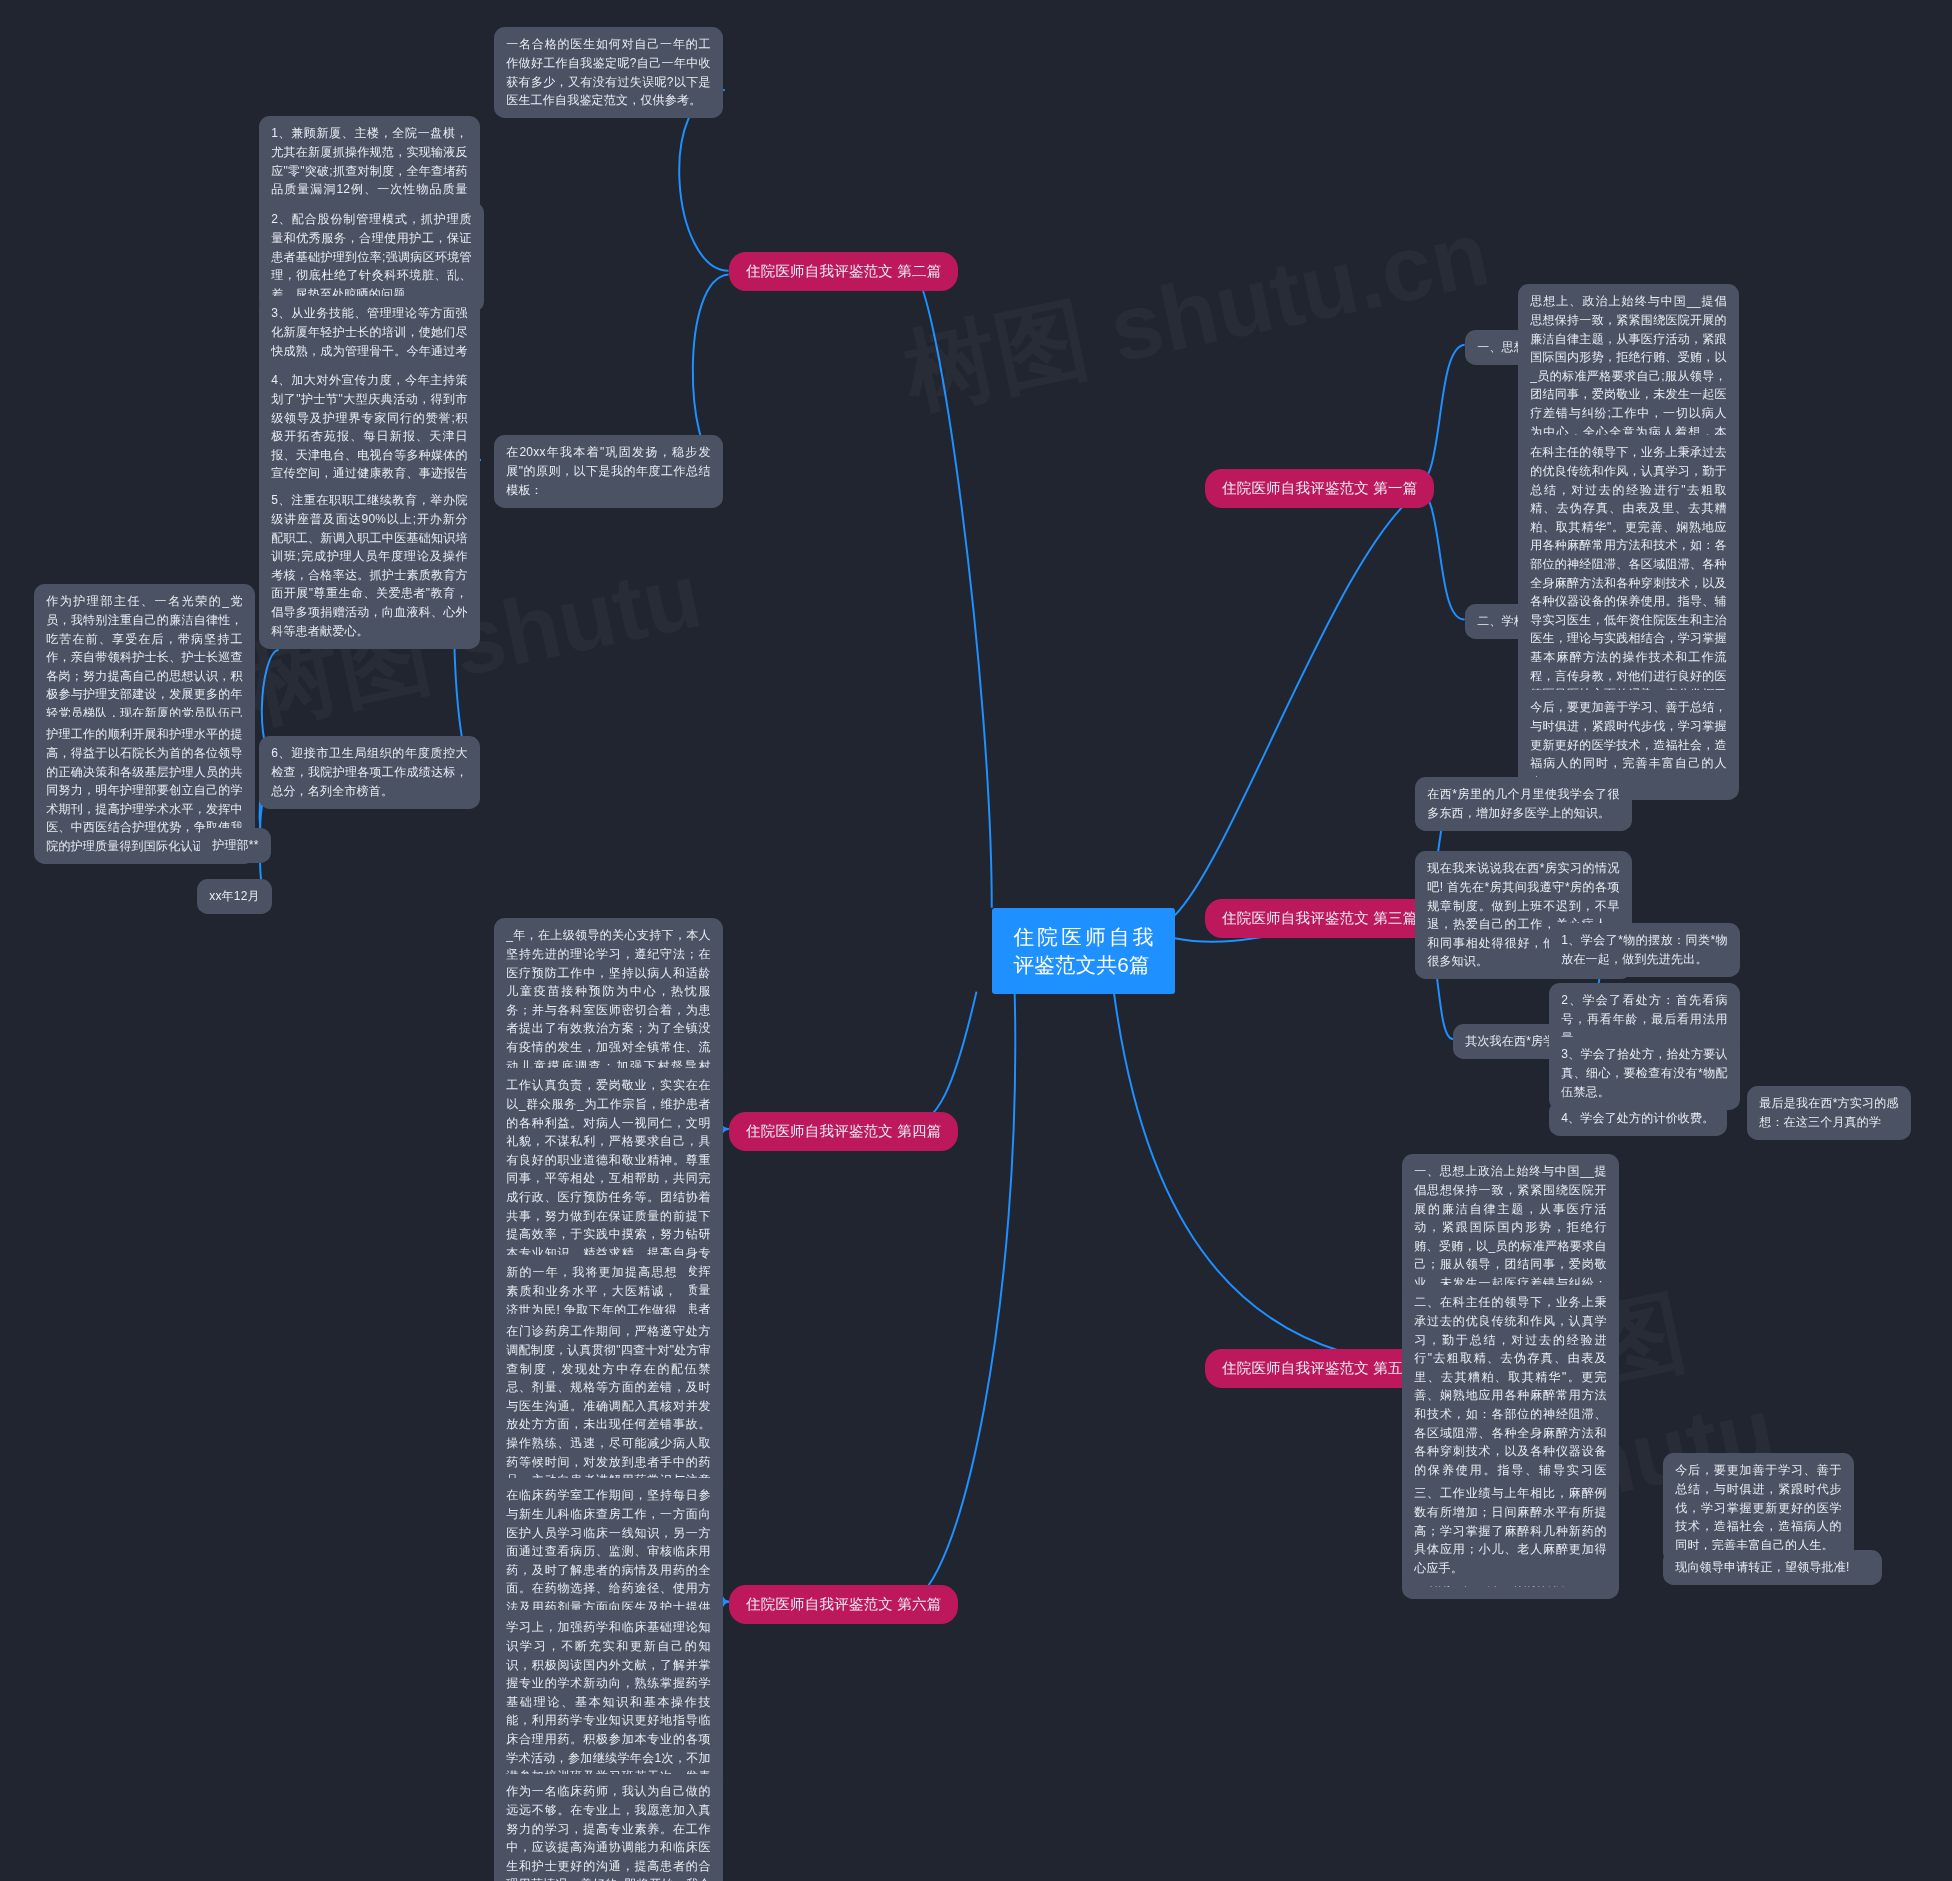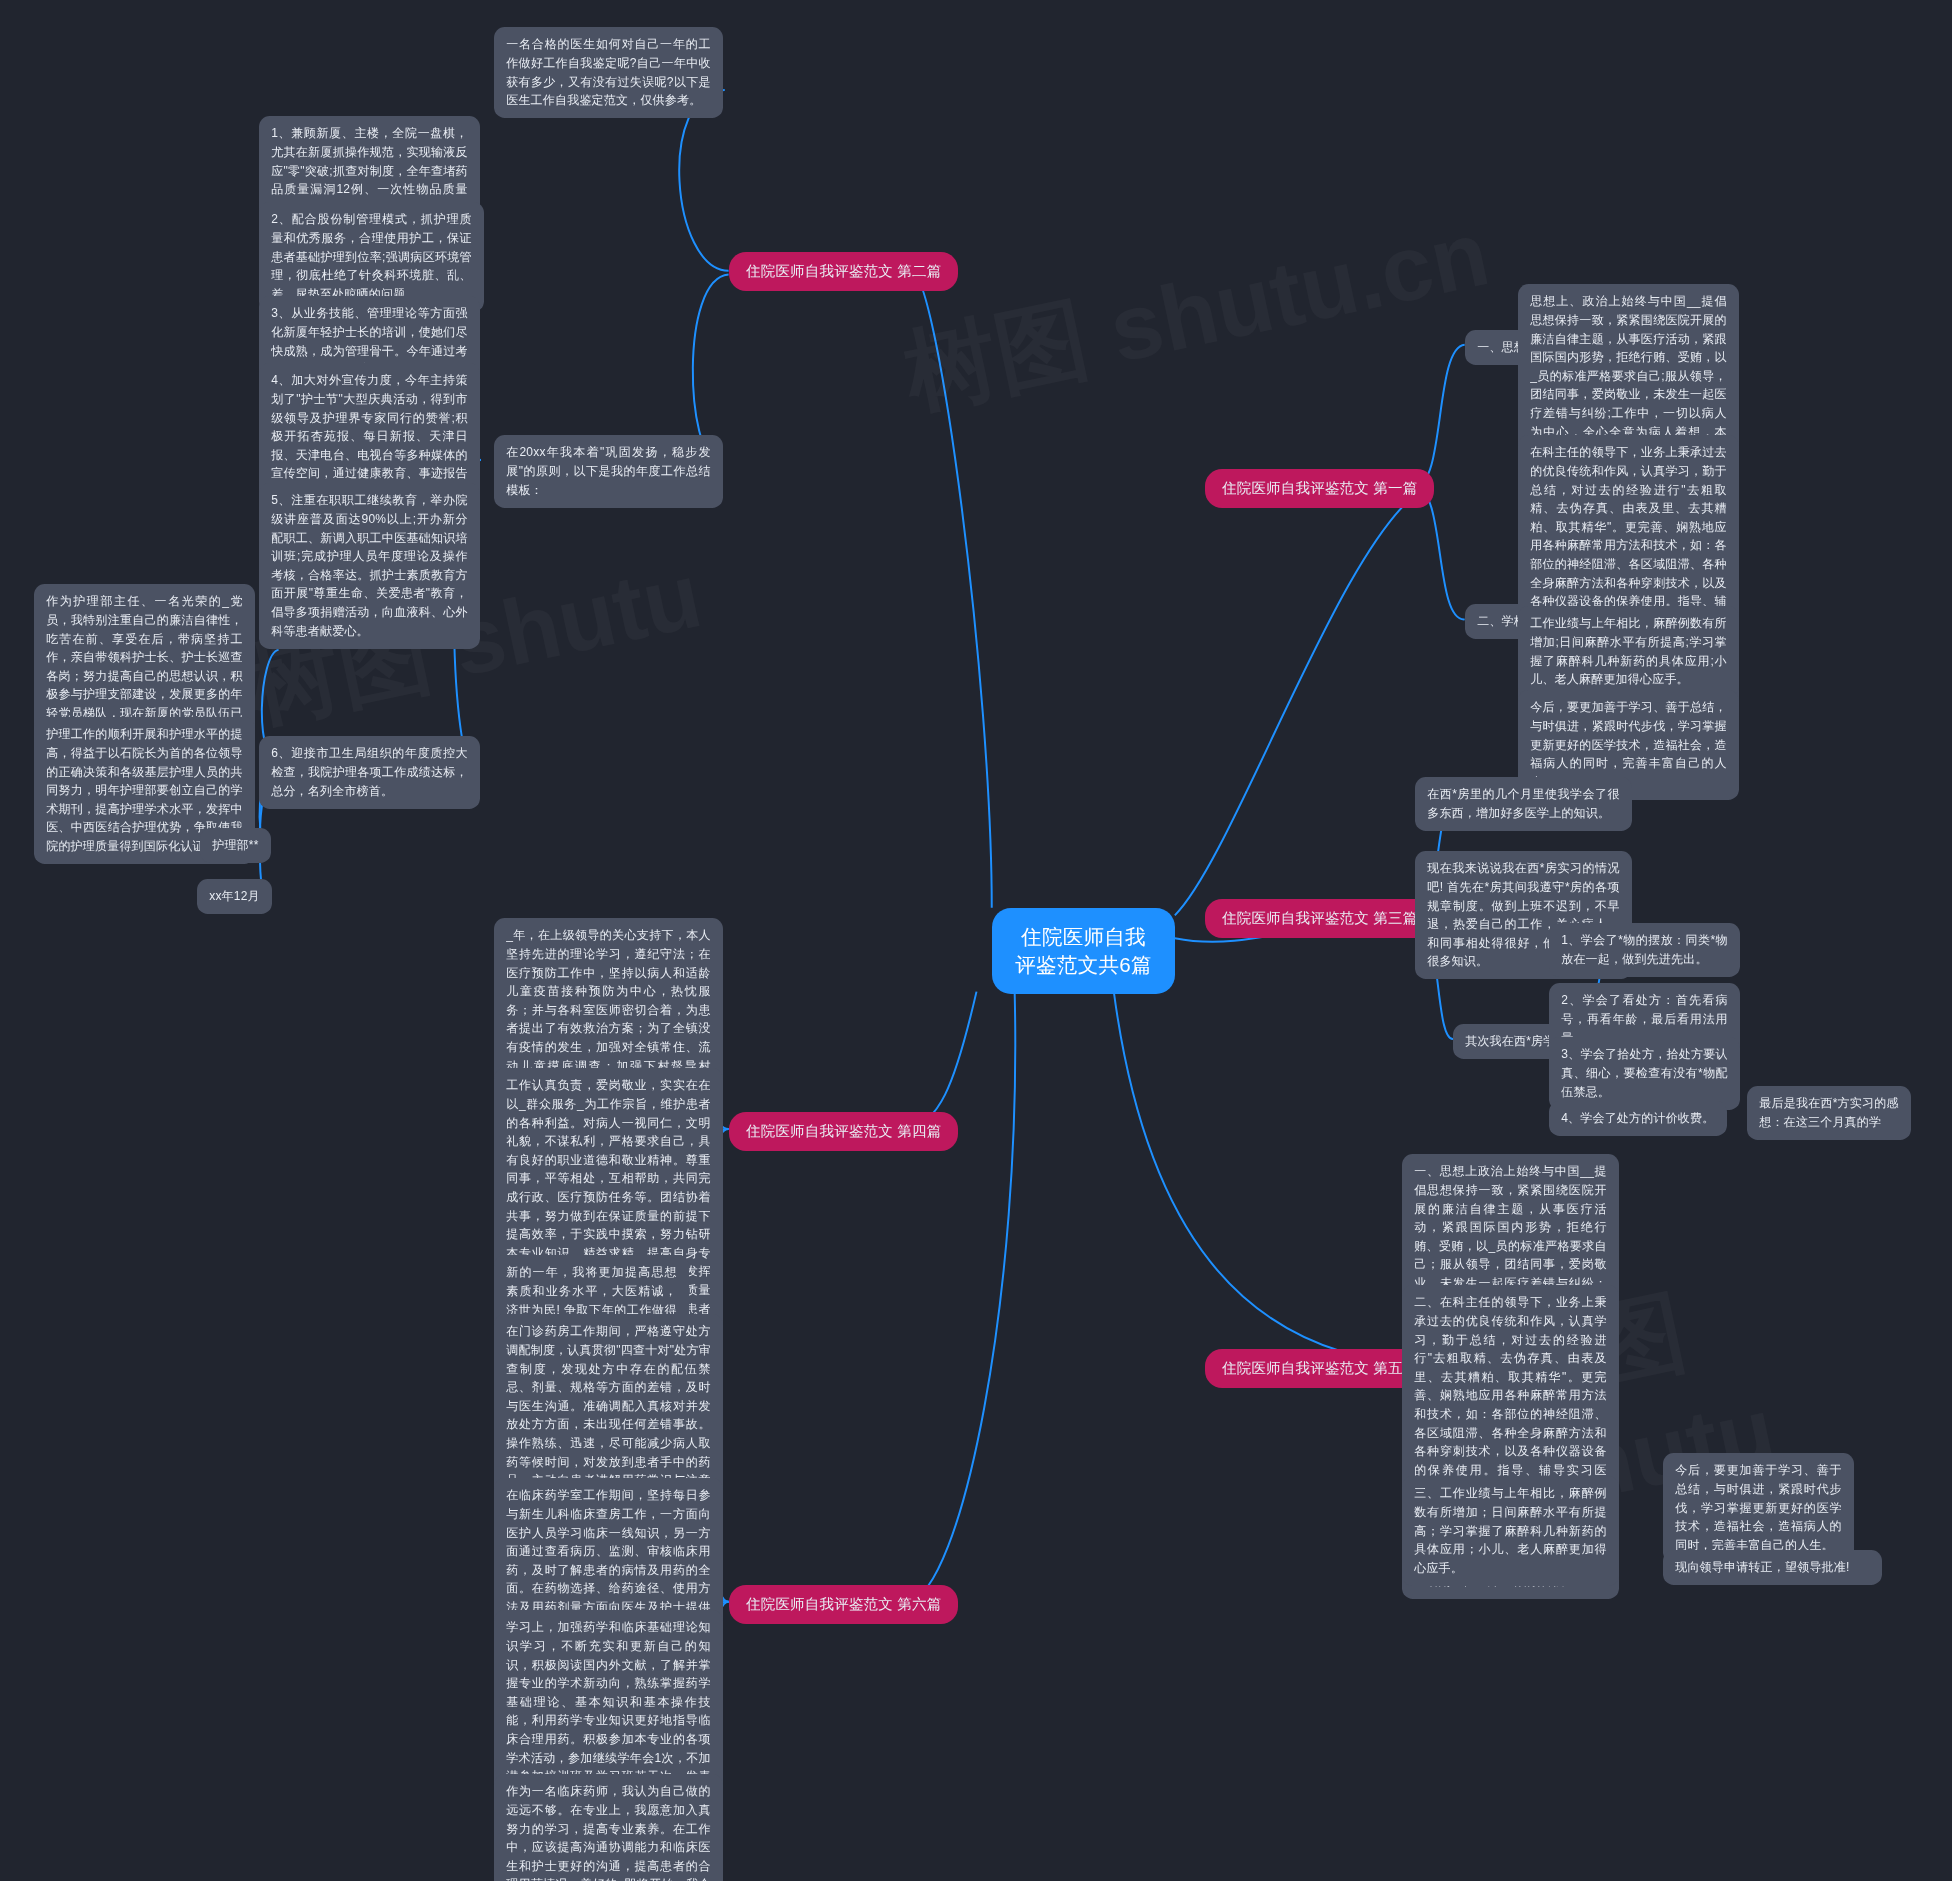--- a/index.html
+++ b/index.html
@@ -35,23 +35,22 @@
     padding: 10px 17px;
     border-radius: 17px;
     white-space: nowrap;
     line-height: 1.3;
   }
   .node.root {
     background: #1e90ff;
     color: #ffffff;
     font-size: 20.6px;
     padding: 15.3px 21.4px;
-    border-radius: 19px;
+    border-radius: 3px;
     line-height: 1.35;
-    text-align: center;
   }
   .node.small { white-space: nowrap; }
 
   .wm {
     position: absolute;
     color: rgba(255,255,255,0.035);
     font-size: 92px;
     font-weight: bold;
     pointer-events: none;
     user-select: none;
@@ -149,21 +148,20 @@
   <div class="node small" style="left:200px;top:828px;">护理部**</div>
   <div class="node small" style="left:197px;top:879px;">xx年12月</div>
 
   <div class="node branch" style="left:1205px;top:469px;">住院医师自我评鉴范文 第一篇</div>
 
   <div class="node small" style="left:1465px;top:330px;">一、思想政治方面</div>
   <div class="node small" style="left:1465px;top:604px;">二、学校工作方面</div>
 
   <div class="node" style="left:1518px;top:284px;width:221px;">思想上、政治上始终与中国__提倡思想保持一致，紧紧围绕医院开展的廉洁自律主题，从事医疗活动，紧跟国际国内形势，拒绝行贿、受贿，以_员的标准严格要求自己;服从领导，团结同事，爱岗敬业，未发生一起医疗差错与纠纷;工作中，一切以病人为中心，全心全意为病人着想，本着"节约、节省、环保、优效"的原则，选择简单的麻醉方法，做出最理想的麻醉效果。</div>
   <div class="node" style="left:1518px;top:435px;width:221px;">在科主任的领导下，业务上秉承过去的优良传统和作风，认真学习，勤于总结，对过去的经验进行"去粗取精、去伪存真、由表及里、去其糟粕、取其精华"。更完善、娴熟地应用各种麻醉常用方法和技术，如：各部位的神经阻滞、各区域阻滞、各种全身麻醉方法和各种穿刺技术，以及各种仪器设备的保养使用。指导、辅导实习医生，低年资住院医生和主治医生，理论与实践相结合，学习掌握基本麻醉方法的操作技术和工作流程，言传身教，对他们进行良好的医德医风医技方面的浸染，充分发挥了一名副主任医师应有的作用。</div>
-  <div class="node" style="left:1518px;top:606px;width:221px;">工作业绩与上年相比，麻醉例数有所增加;日间麻醉水平有所提高;学习掌握了麻醉科几种新药的具体应用;小儿、老人麻醉更加得心应手。</div>
   <div class="node" style="left:1518px;top:690px;width:221px;">今后，要更加善于学习、善于总结，与时俱进，紧跟时代步伐，学习掌握更新更好的医学技术，造福社会，造福病人的同时，完善丰富自己的人生。</div>
 
   <div class="node branch" style="left:1205px;top:899px;">住院医师自我评鉴范文 第三篇</div>
 
   <div class="node" style="left:1415px;top:777px;width:217px;">在西*房里的几个月里使我学会了很多东西，增加好多医学上的知识。</div>
   <div class="node" style="left:1415px;top:851px;width:217px;">现在我来说说我在西*房实习的情况吧! 首先在*房其间我遵守*房的各项规章制度。做到上班不迟到，不早退，热爱自己的工作，关心病人，和同事相处得很好，他们也教会我很多知识。</div>
   <div class="node small" style="left:1453px;top:1024px;">其次我在西*房学习的知识:</div>
 
   <div class="node" style="left:1549px;top:923px;width:191px;">1、学会了*物的摆放：同类*物放在一起，做到先进先出。</div>
   <div class="node" style="left:1549px;top:983px;width:191px;">2、学会了看处方：首先看病号，再看年龄，最后看用法用量。</div>

